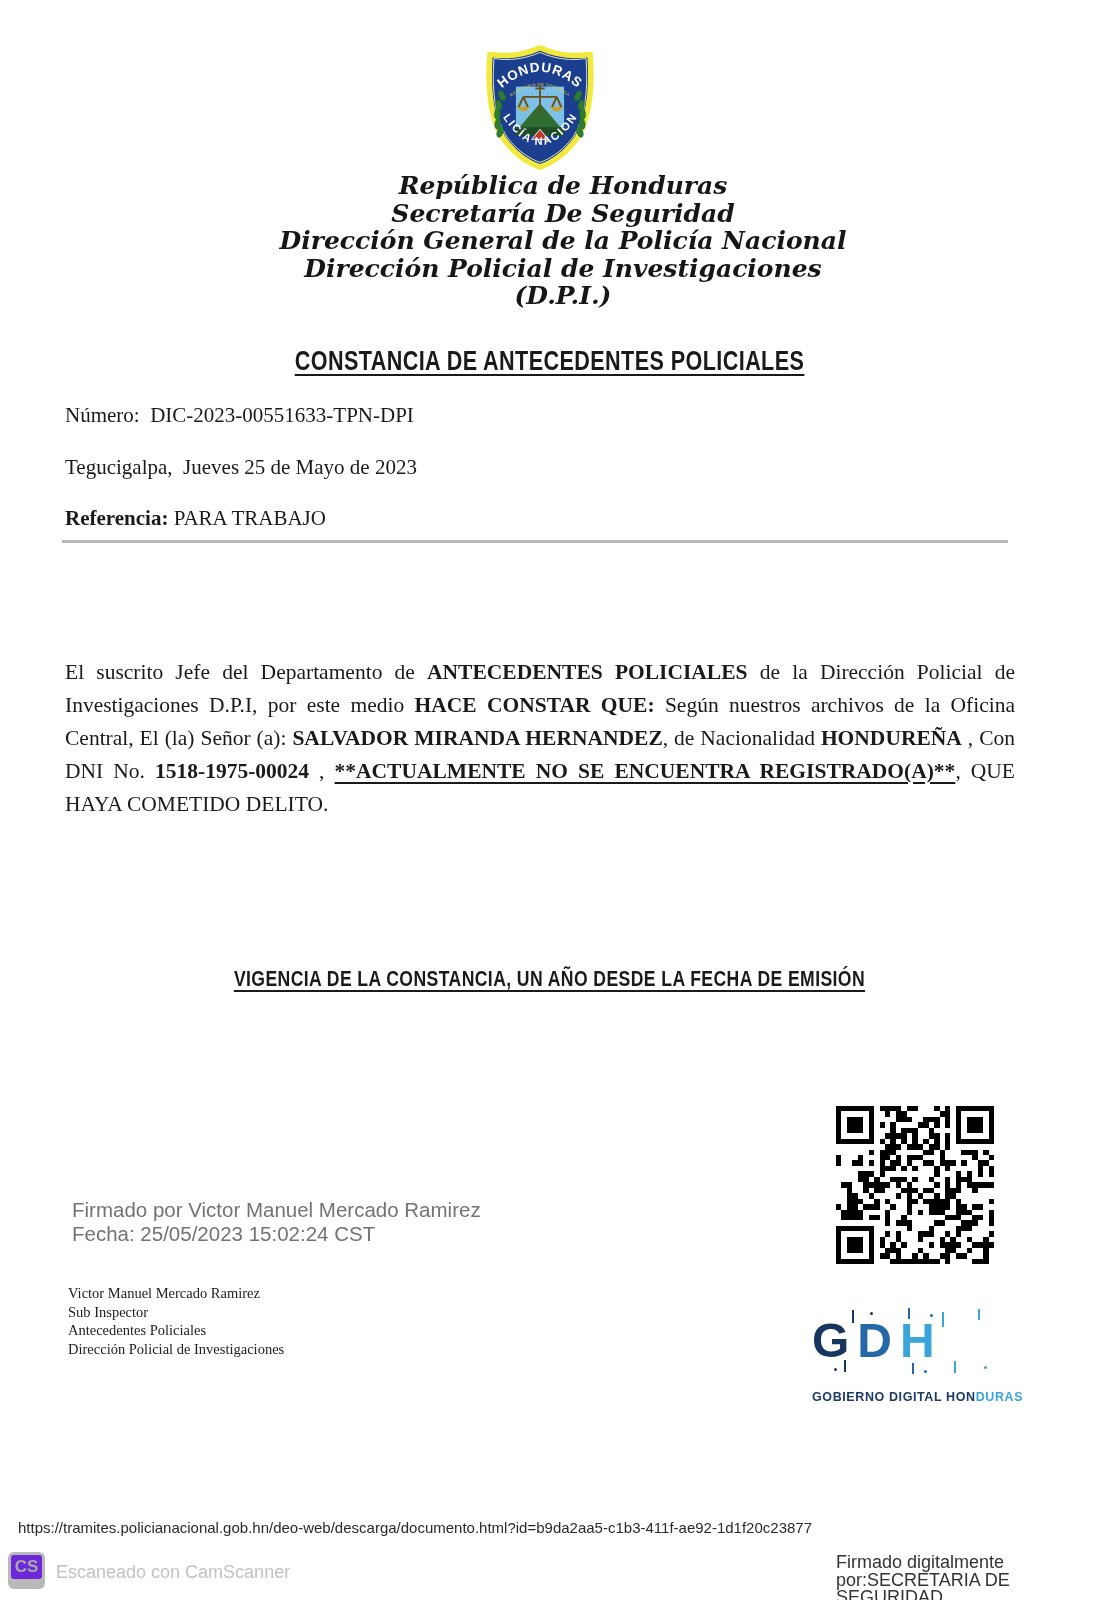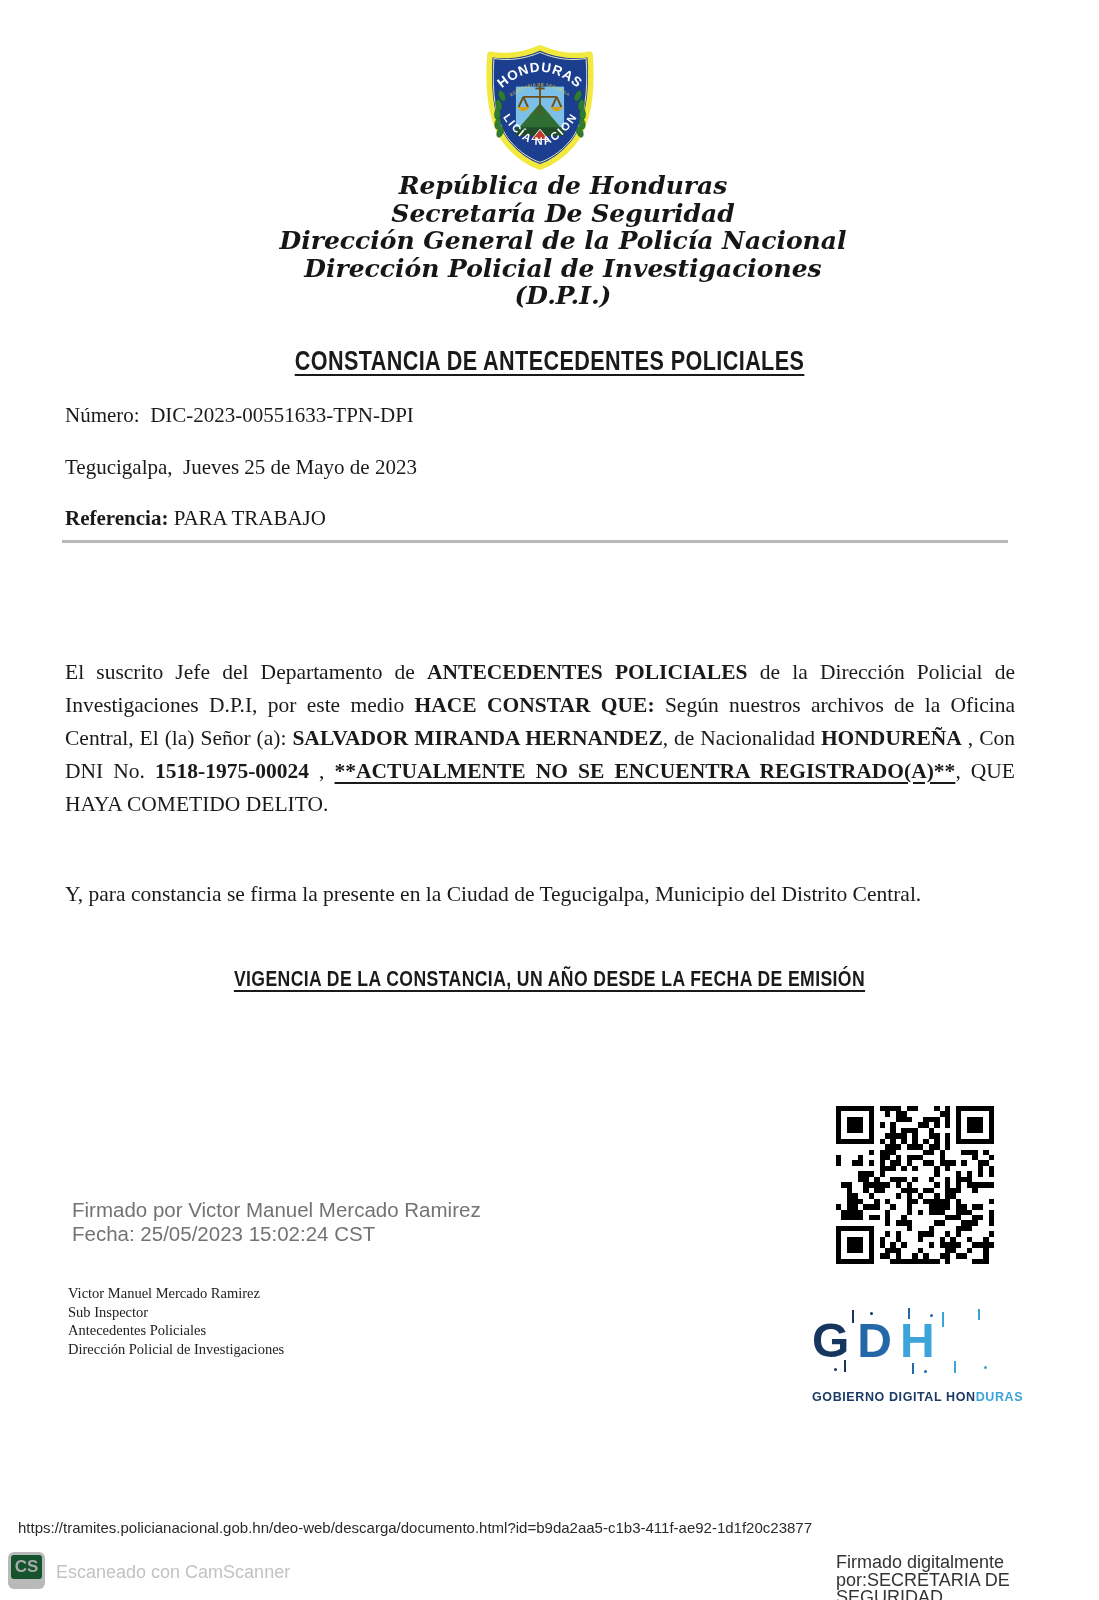--- a/index.html
+++ b/index.html
@@ -55,21 +55,21 @@
                font-size:12.5px;letter-spacing:0.6px;white-space:nowrap;}
   .tag-dark{color:#1b3a66;} .tag-light{color:#3ba4d8;}
 
   .footer-url{left:18px;top:1519px;font-family:"Liberation Sans",sans-serif;
               font-size:15px;color:#2a2a2a;white-space:nowrap;}
   .digsig{left:836px;top:1554px;font-family:"Liberation Sans",sans-serif;
           font-size:18px;line-height:17.5px;color:#333;}
 
   .cs-logo{left:8px;top:1552px;width:37px;height:37px;border-radius:6px;background:#b9b9b9;}
   .cs-inner{position:absolute;left:3px;top:3px;width:31px;height:24px;border-radius:3px;
-            background:#14532d;text-align:center;line-height:24px;
+            background:#6d28d9;text-align:center;line-height:24px;
             font-family:"Liberation Sans",sans-serif;font-weight:bold;font-size:17px;color:#a9a9a9;}
   .cs-text{left:56px;top:1562px;font-family:"Liberation Sans",sans-serif;
            font-size:18px;color:#c2c2c2;}
 </style>
 </head>
 <body>
 
 <div class="page">
 
   <div class="abs badge">
@@ -147,21 +147,20 @@
   <div class="abs meta-line numero"><span>Número:  </span><span>DIC-2023-00551633-TPN-DPI</span></div>
 
   <div class="abs meta-line dateline">Tegucigalpa,  Jueves 25 de Mayo de 2023</div>
 
   <div class="abs meta-line referencia"><span class="bold">Referencia: </span><span>PARA TRABAJO</span></div>
 
   <div class="abs divider"></div>
 
 
   <div class="abs bodytext p1"><span>El suscrito Jefe del Departamento de </span><span class="b">ANTECEDENTES POLICIALES</span><span> de la Dirección Policial de Investigaciones D.P.I, por este medio </span><span class="b">HACE CONSTAR QUE:</span><span> Según nuestros archivos de la Oficina Central, El (la) Señor (a): </span><span class="b">SALVADOR MIRANDA HERNANDEZ</span><span>, de Nacionalidad </span><span class="b">HONDUREÑA</span><span> , Con DNI No. </span><span class="b">1518-1975-00024</span><span> , </span><span class="b u">**ACTUALMENTE NO SE ENCUENTRA REGISTRADO(A)**</span><span>, QUE HAYA COMETIDO DELITO.</span></div>
-  <div class="abs bodytext p2">Y, para constancia se firma la presente en la Ciudad de Tegucigalpa, Municipio del Distrito Central.</div>
 
   <div class="abs centered vigencia">
     <span class="condensed underline">VIGENCIA DE LA CONSTANCIA, UN AÑO DESDE LA FECHA DE EMISIÓN</span>
   </div>
 
   <div class="abs qr">
     <svg id="qrsvg" viewBox="0 0 29 29" width="158" height="158" shape-rendering="crispEdges">
         <g fill="#000">
           <rect x="8" y="0" width="1" height="1"></rect>
           <rect x="9" y="0" width="1" height="1"></rect>

